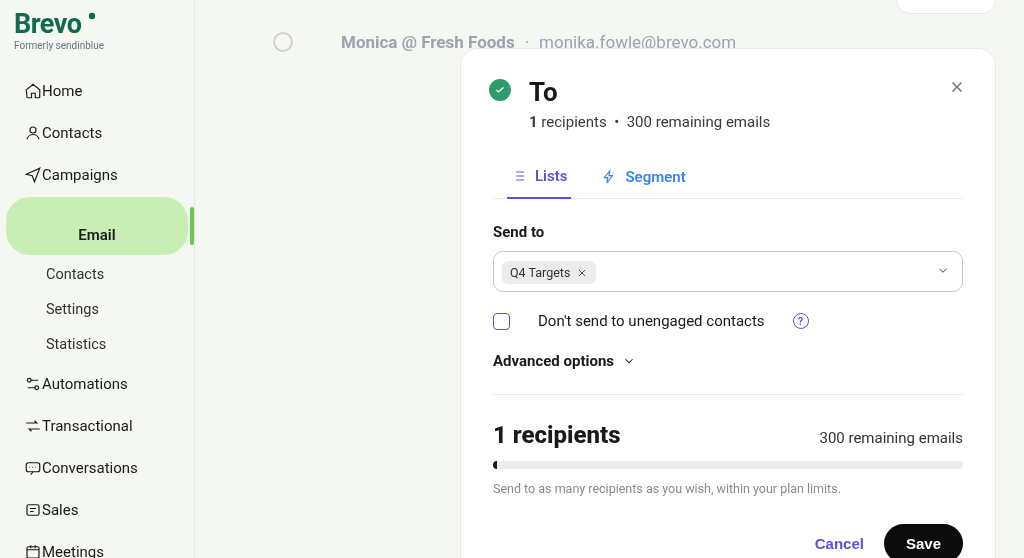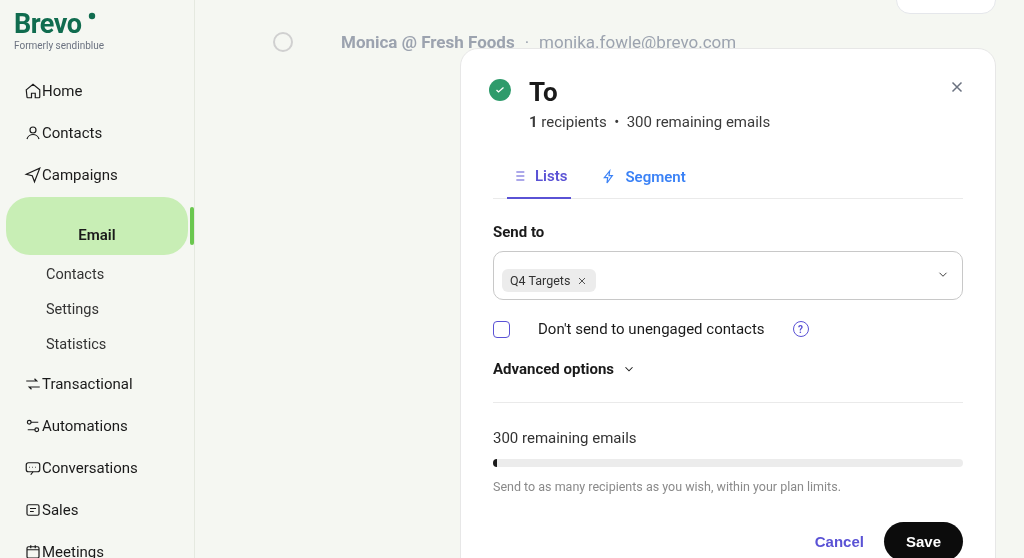--- a/index.html
+++ b/index.html
@@ -79,21 +79,21 @@
     display: flex; align-items: center; gap: 8px;
     padding: 10px 4px 12px; font-size: 15px; font-weight: 600;
     cursor: pointer; color: #3b82f6;
   }
   .tab.active { color: #5a52d5; border-bottom: 2px solid #5a52d5; margin-bottom: -1px; }
   .tab svg { stroke: currentColor; stroke-width: 1.8; fill: none; width: 16px; height: 16px; }
 
   .section-label { font-size: 15px; font-weight: 700; margin-top: 24px; margin-bottom: 10px; }
   .multi-select {
     border: 1px solid #c8c8c8; border-radius: 10px;
-    padding: 17px 36px 7px 8px; position: relative; cursor: pointer;
+    padding: 9px 36px 7px 8px; position: relative; cursor: pointer;
     min-height: 38px; display: flex; align-items: center; gap: 6px; text-align: right;
   }
   .chip {
     display: inline-flex; align-items: center; gap: 6px;
     background: #ececec; border-radius: 6px; padding: 4px 8px;
     font-size: 12.5px; color: #333;
   }
   .chip-x { width: 12px; height: 12px; cursor: pointer; }
   .chip-x svg { stroke: #555; stroke-width: 2; }
   .select-caret { position: absolute; right: 12px; top: 50%; transform: translateY(-50%); }
@@ -172,34 +172,34 @@
       <div class="nav-item active">
         <span class="nav-icon"></span>
         <span>Email</span>
       </div>
       <div class="nav-sub"><span>Contacts</span></div>
       <div class="nav-sub"><span>Settings</span></div>
       <div class="nav-sub"><span>Statistics</span></div>
       <div class="nav-item">
         <span class="nav-icon">
             <svg viewBox="0 0 24 24" width="18" height="18">
-              <path d="M3 8h14l-3-3M21 16H7l3 3"></path>
-            </svg>
-          </span>
-        <span>Transactional</span>
-      </div>
-      <div class="nav-item">
-        <span class="nav-icon">
-            <svg viewBox="0 0 24 24" width="18" height="18">
               <circle cx="7" cy="7" r="2.5"></circle>
               <circle cx="17" cy="17" r="2.5"></circle>
               <path d="M9 7h10M5 17h10"></path>
             </svg>
           </span>
         <span>Automations</span>
+      </div>
+      <div class="nav-item">
+        <span class="nav-icon">
+            <svg viewBox="0 0 24 24" width="18" height="18">
+              <path d="M3 8h14l-3-3M21 16H7l3 3"></path>
+            </svg>
+          </span>
+        <span>Transactional</span>
       </div>
       <div class="nav-item">
         <span class="nav-icon">
             <svg viewBox="0 0 24 24" width="18" height="18">
               <rect x="3" y="5" width="18" height="12" rx="3"></rect>
               <path d="M7 11h1M11 11h1M15 11h1M9 21l3-4"></path>
             </svg>
           </span>
         <span>Conversations</span>
       </div>
@@ -294,20 +294,21 @@
       <div class="adv-row">
         <span>Advanced options</span>
         <svg viewBox="0 0 24 24">
               <path d="M6 9l6 6 6-6"></path>
             </svg>
       </div>
 
       <div class="divider"></div>
 
       <div class="recip-row">
+        <div class="recip-big">1 recipients</div>
         <div class="recip-right">300 remaining emails</div>
       </div>
       <div class="progress">
         <div class="progress-fill"></div>
       </div>
       <div class="note">Send to as many recipients as you wish, within your plan limits.</div>
 
       <div class="actions">
         <button class="btn-cancel">Cancel</button>
         <button class="btn-save">Save</button>

